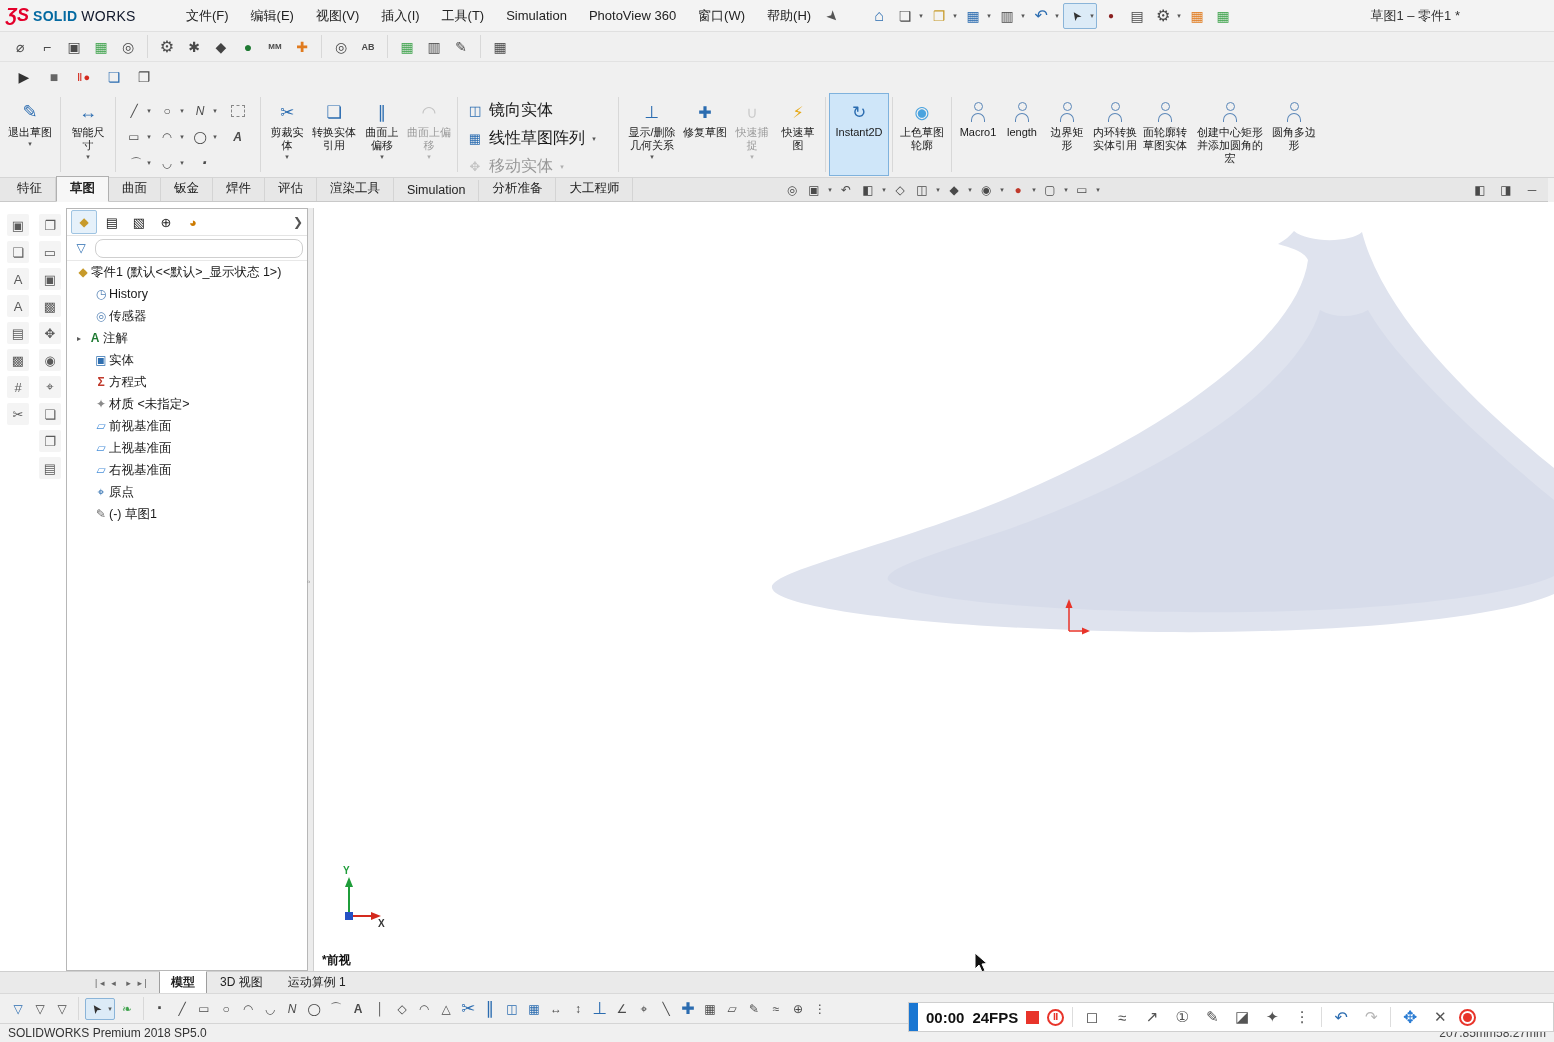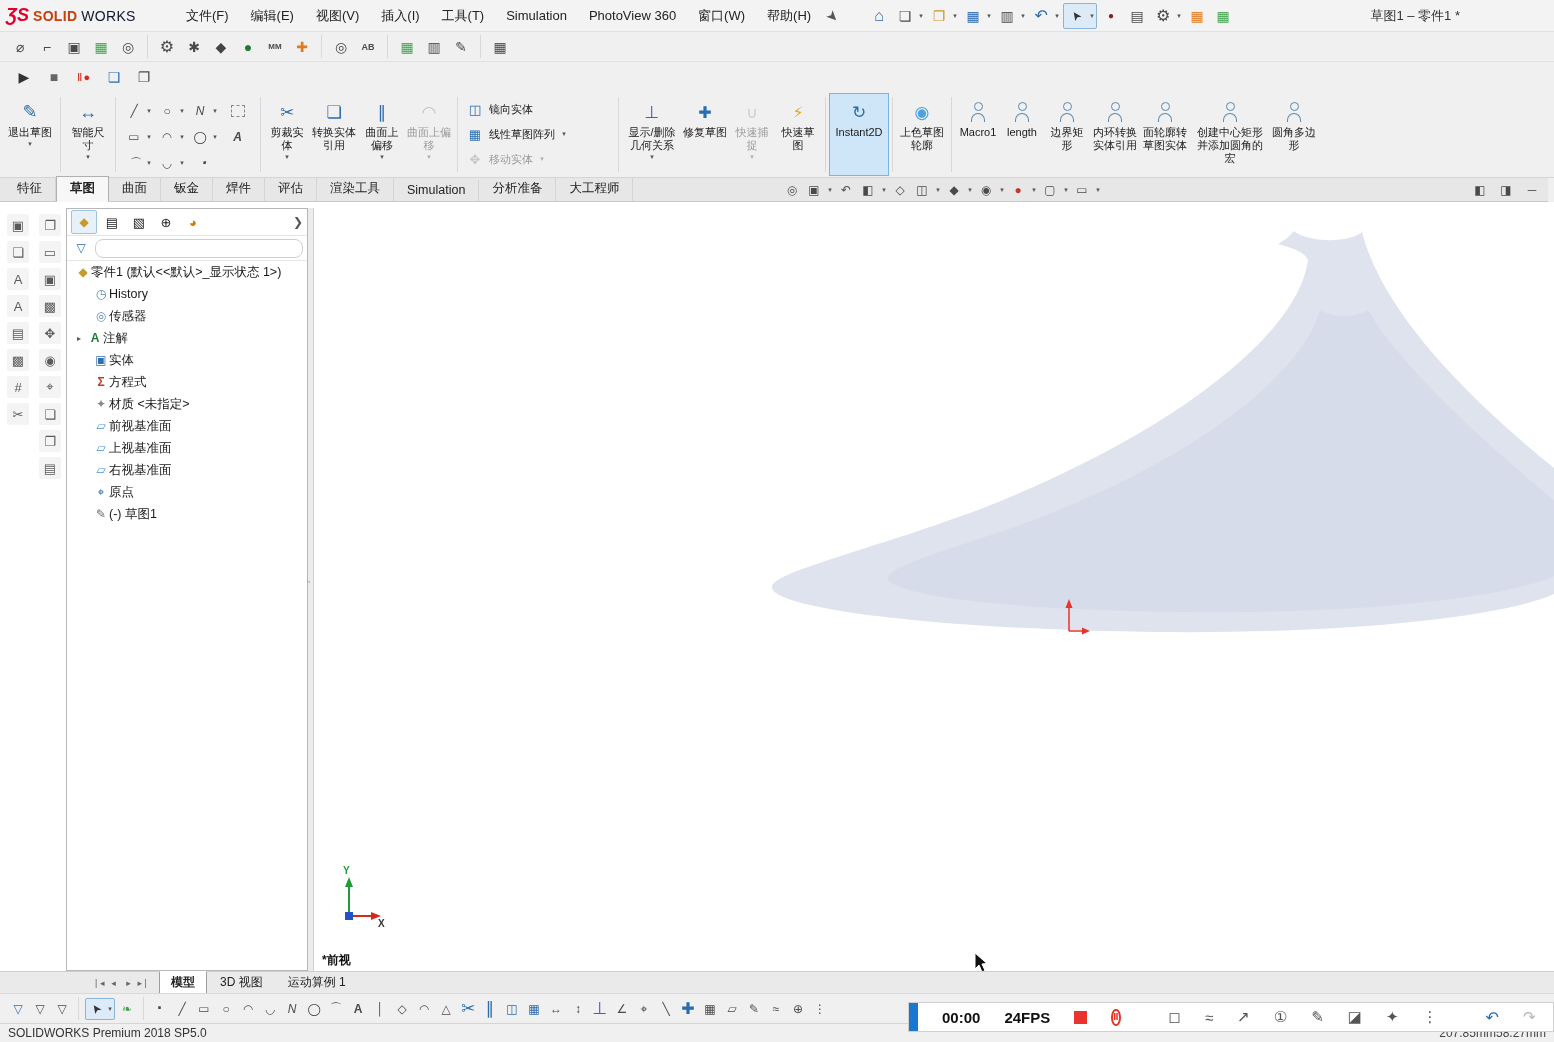--- a/index.html
+++ b/index.html
@@ -106,21 +106,21 @@
   .g-tabprev::before{content:"◂";font-size:9px;}
   .g-tabnext::before{content:"▸";font-size:9px;}
   .g-tablast::before{content:"▸❘";font-size:9px;}
 
   
   #menubar{position:absolute;top:0;left:0;right:0;height:32px;display:flex;align-items:center;
            background:#f3f3f3;border-bottom:1px solid #e0e0e0;padding:0 6px;box-sizing:border-box;}
   .logo{display:flex;align-items:center;gap:4px;width:160px;}
   .logo-mark{color:#e4002b;font-weight:bold;font-style:italic;font-size:18px;}
   .logo-mark::before{content:"ƷS";}
-  .logo-bold{font-weight:bold;font-size:14px;color:#c2410c;letter-spacing:.3px;}
+  .logo-bold{font-weight:bold;font-size:14px;color:#0369a1;letter-spacing:.3px;}
   .logo-light{font-weight:normal;font-size:14px;color:#0f172a;letter-spacing:.3px;}
   .menus{display:flex;align-items:center;gap:2px;margin-left:10px;}
   .menu-item{padding:4px 10px;font-size:13px;color:#222;}
   .qat{display:flex;align-items:center;gap:2px;margin-left:22px;}
   .qbtn{display:inline-flex;align-items:center;}
   .qbtn.pressed{border:1px solid #8ab4d8;background:#dcebf7;border-radius:2px;}
   .wtitle{margin-left:auto;margin-right:88px;font-size:13px;color:#333;}
 
   #toolbar2{position:absolute;top:32px;left:0;right:0;height:30px;display:flex;align-items:center;
             padding:0 8px;background:#f0f0f0;border-bottom:1px solid #e2e2e2;gap:3px;box-sizing:border-box;}
@@ -133,21 +133,21 @@
   .rbtn{display:flex;flex-direction:column;align-items:center;padding-top:4px;position:relative;flex:0 0 auto;}
   .ric{height:28px;display:flex;align-items:center;justify-content:center;}
   .rlbl{font-size:11px;line-height:13px;text-align:center;color:#1a1a1a;word-break:break-all;padding:0 2px;}
   .rbtn .dd{margin-top:1px;}
   .rbtn.disabled{opacity:.42;}
   .rbtn.active{background:#cfe6f9;outline:1px solid #7fb2dd;}
   .sgrid{display:grid;grid-template-columns:repeat(4,33px);grid-auto-rows:26px;padding:4px 2px 0 2px;flex:0 0 auto;}
   .scell{display:flex;align-items:center;justify-content:center;gap:1px;font-size:14px;color:#2b6cb0;}
   .dashbox{width:12px;height:10px;border:1px dashed #888;}
   .rcol{display:flex;flex-direction:column;justify-content:flex-start;padding-top:6px;gap:7px;flex:0 0 auto;width:152px;}
-  .rrow{display:flex;align-items:center;gap:5px;font-size:11px;padding-left:4px;color:#1a1a1a;}
+  .rrow{display:flex;align-items:center;gap:5px;font-size:16px;padding-left:4px;color:#1a1a1a;}
   .rrow.disabled{opacity:.42;}
   .ric16{width:18px;height:18px;display:flex;align-items:center;justify-content:center;font-size:13px;}
   .person-ic{position:relative;width:18px;height:22px;}
   .person-ic::before{content:"";position:absolute;top:1px;left:5px;width:7px;height:7px;border:1.5px solid #5b87b8;border-radius:50%;}
   .person-ic::after{content:"";position:absolute;bottom:1px;left:2px;width:12px;height:8px;border:1.5px solid #5b87b8;border-bottom:none;border-radius:7px 7px 0 0;}
 
   
   #tabrow{position:absolute;top:178px;left:0;right:6px;height:24px;background:#e7e7e7;
           border-bottom:1px solid #c9c9c9;display:flex;align-items:flex-end;padding:0 4px;box-sizing:border-box;}
   .rtab{padding:3px 13px 4px 13px;font-size:12.5px;color:#222;border-right:1px solid #d4d4d4;}
@@ -195,21 +195,21 @@
   .pager span{font-size:9px;width:13px;text-align:center;}
   .btab{padding:2px 11px;font-size:12px;color:#222;border:1px solid transparent;}
   .btab.active{background:#fff;border:1px solid #9e9e9e;border-top:1px solid #fff;font-weight:bold;}
   #bottomtoolbar{position:absolute;left:0;right:0;bottom:19px;height:30px;background:#f0f0f0;
                  border-top:1px solid #d9d9d9;display:flex;align-items:center;padding:0 8px;gap:2px;box-sizing:border-box;}
   #statusbar{position:absolute;left:0;right:0;bottom:0;height:19px;background:#f0f0f0;border-top:1px solid #d5d5d5;
              display:flex;align-items:center;font-size:12px;color:#333;padding:0 8px;box-sizing:border-box;}
   #statusbar .coords{margin-left:auto;display:flex;color:#444;}
   
   #recorder{position:absolute;left:908px;top:1002px;width:646px;height:30px;background:#fff;
-            border:1px solid #cfcfcf;box-sizing:border-box;display:flex;align-items:center;z-index:50;gap:24px;padding-right:6px;}
+            border:1px solid #cfcfcf;box-sizing:border-box;display:flex;align-items:center;z-index:50;gap:8px;padding-right:6px;}
   .rec-accent{width:9px;height:100%;background:#1976d2;flex:0 0 auto;}
   .rec-time,.rec-fps{font-size:15px;font-weight:bold;color:#111;}
   .rec-stop{width:13px;height:13px;background:#e8342a;flex:0 0 auto;}
   .rec-pause{width:17px;height:17px;border:2px solid #e8342a;border-radius:50%;color:#e8342a;
              display:flex;align-items:center;justify-content:center;font-size:8px;font-weight:bold;box-sizing:border-box;}
   .rec-pause::before{content:"Ⅱ";}
   .rsep{width:1px;height:20px;background:#ddd;}
   .rec-ic{width:22px;height:22px;display:flex;align-items:center;justify-content:center;font-size:15px;color:#555;}
   .rec-ic.dim{color:#b5b5b5;}
   .rec-rec{width:17px;height:17px;border:2px solid #e8342a;border-radius:50%;position:relative;box-sizing:border-box;}

